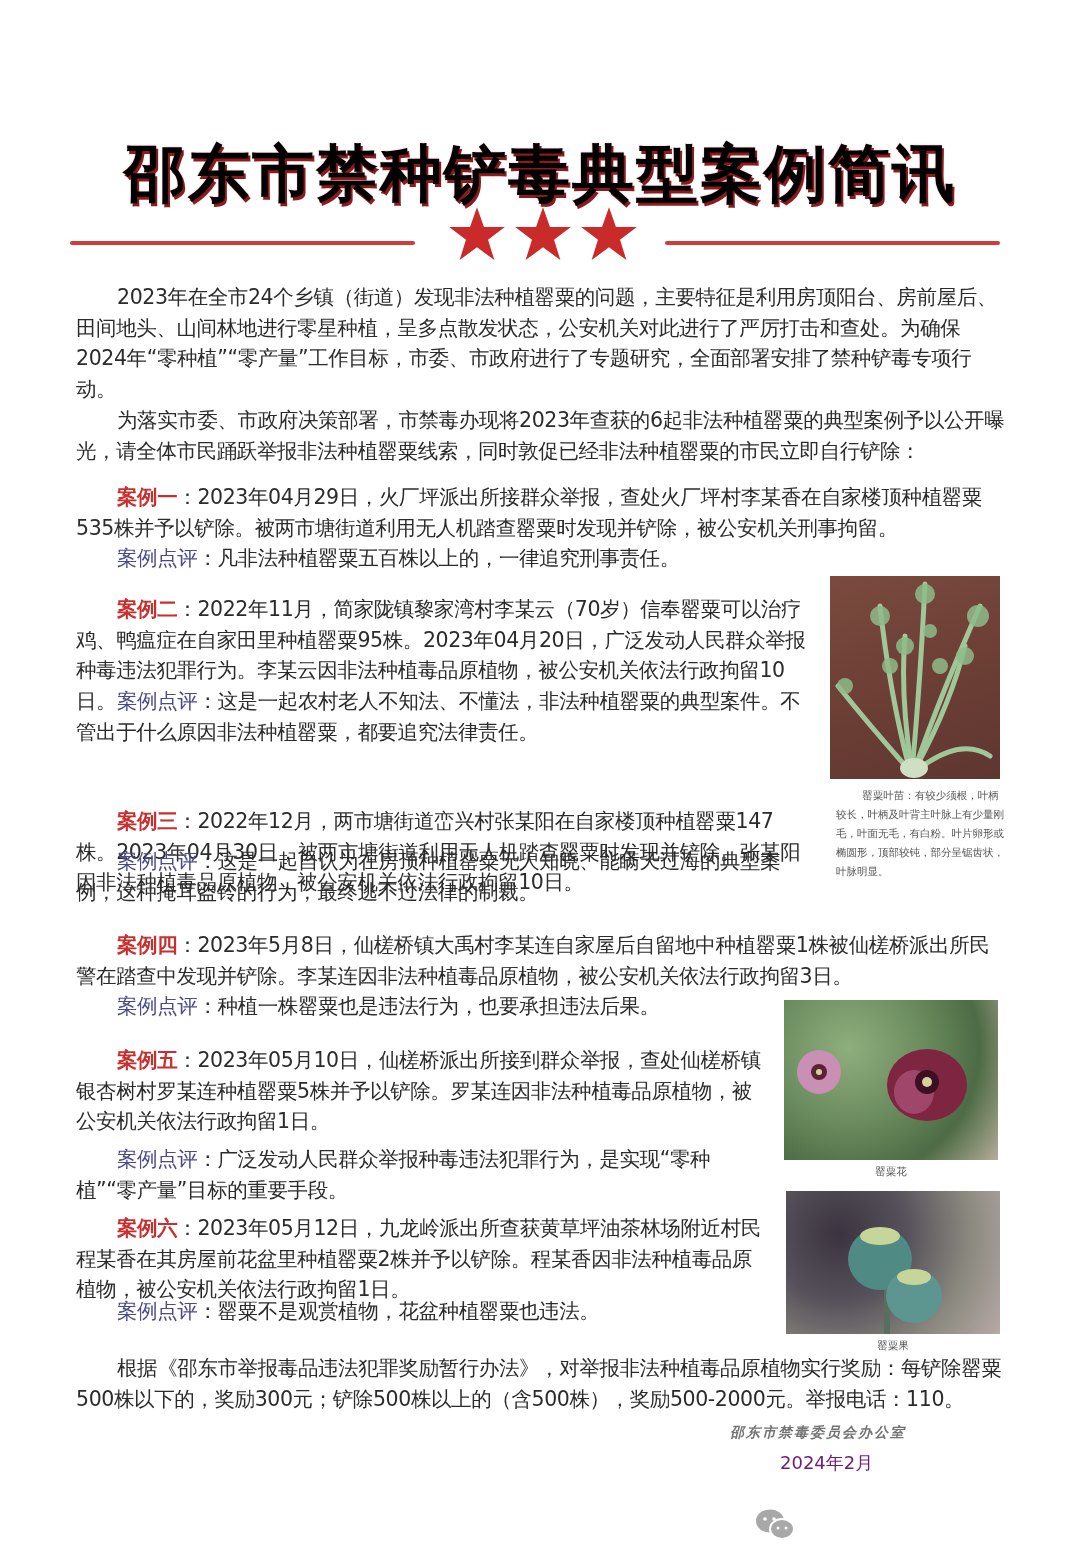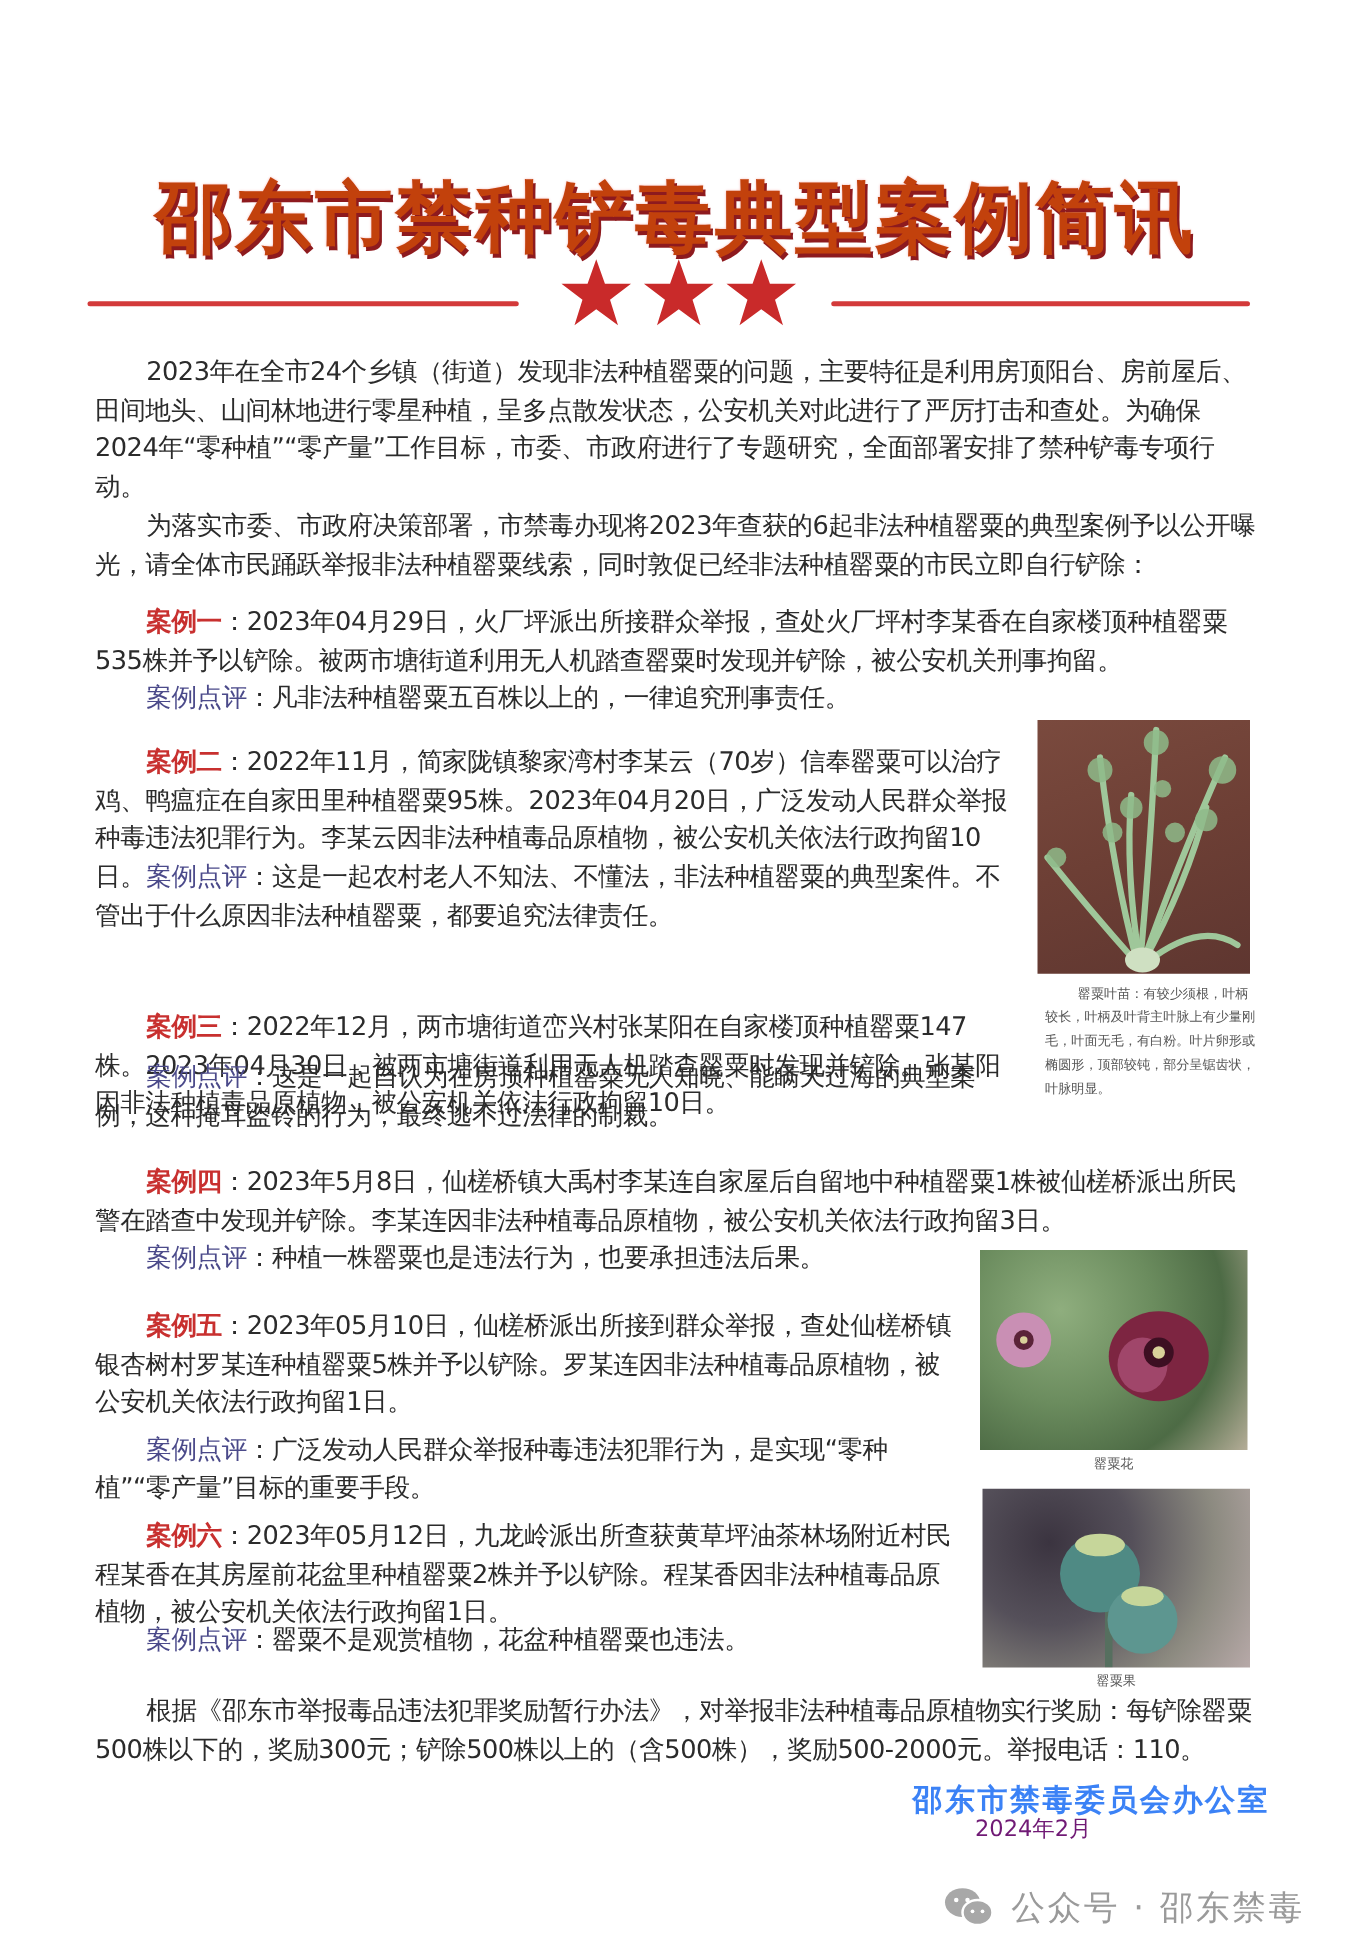--- a/index.html
+++ b/index.html
@@ -2,41 +2,41 @@
 <html><head>
 <meta charset="utf-8">
 <style>
   * { margin: 0; padding: 0; box-sizing: border-box; }
   html, body { width: 1080px; height: 1566px; background: #ffffff; overflow: hidden; }
   body { position: relative; font-family: "DejaVu Sans", "Liberation Sans", sans-serif; color: #222; }
 
   .title {
     position: absolute; left: 0; top: 132px; width: 1080px; text-align: center;
     font-family: "DejaVu Sans", sans-serif; font-weight: bold;
-    font-size: 62px; letter-spacing: 2px; color: #c2410c;
+    font-size: 62px; letter-spacing: 2px; color: #000000;
     text-shadow: 2px 3px 0 #8e1a1e, 0 0 2px #f5b0b0;
   }
   .divider { position: absolute; top: 241px; height: 4px; background: #d33a3a; border-radius: 2px; }
   .divider.left { left: 70px; width: 345px; }
   .divider.right { left: 665px; width: 335px; }
   .stars { position: absolute; left: 448px; top: 205px; width: 190px; height: 70px; display: flex; justify-content: space-between; }
   .star { width: 58px; height: 58px; }
 
   .text {
     position: absolute; font-size: 20.5px; line-height: 30.5px; color: #2b2b2b;
     font-family: "DejaVu Sans", sans-serif; letter-spacing: -0.4px;
   }
   .indent { text-indent: 2em; }
   .case-label { color: #c8302f; font-weight: bold; }
   .comment-label { color: #4b4a8a; }
 
   .photo { position: absolute; overflow: hidden; }
   .caption { position: absolute; font-family: "DejaVu Serif", serif; font-size: 10.5px; color: #555; line-height: 19px; }
 
-  .signature { position: absolute; font-weight: bold; font-size: 24px; letter-spacing: 2px; color: #3b82f6; }
+  .signature { position: absolute; font-weight: bold; font-size: 14px; letter-spacing: 2px; color: #737373; font-style: italic; }
   .date { position: absolute; font-size: 18px; color: #701a75; }
   .watermark { position: absolute; left: 755px; top: 1508px; display: flex; align-items: center; color: #9a9a9a; font-size: 27px; letter-spacing: 2px; }
   .watermark .wechat { width: 40px; height: 34px; margin-right: 14px; }
 </style>
 </head>
 <body>
 
 <div class="title">邵东市禁种铲毒典型案例简讯</div>
 <div class="divider left"></div>
 <div class="stars">
@@ -155,14 +155,13 @@
 
 <div class="watermark">
   <svg class="wechat" viewBox="0 0 40 34">
     <ellipse cx="15" cy="13" rx="14" ry="11.5" fill="#a8a8a8"></ellipse>
     <ellipse cx="27" cy="21" rx="12" ry="10" fill="#a8a8a8" stroke="#fff" stroke-width="2"></ellipse>
     <circle cx="10" cy="11" r="1.8" fill="#fff"></circle>
       <circle cx="19" cy="11" r="1.8" fill="#fff"></circle>
     <circle cx="23" cy="20" r="1.5" fill="#fff"></circle>
       <circle cx="31" cy="20" r="1.5" fill="#fff"></circle>
   </svg>
-  <span>公众号 · 邵东禁毒</span>
 </div>
 
 </body></html>

